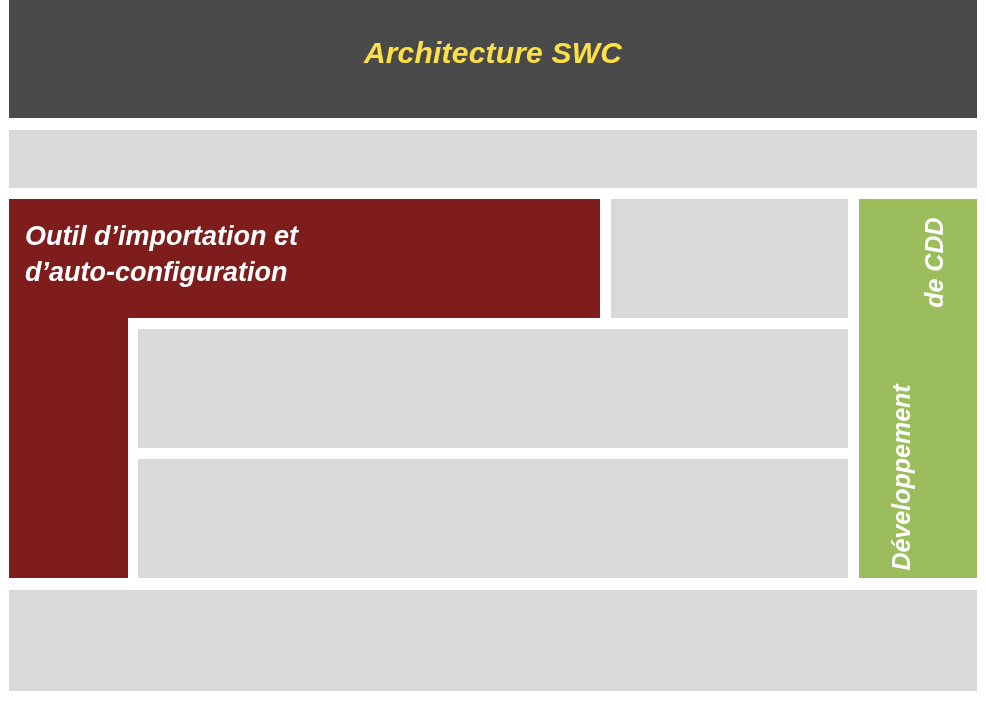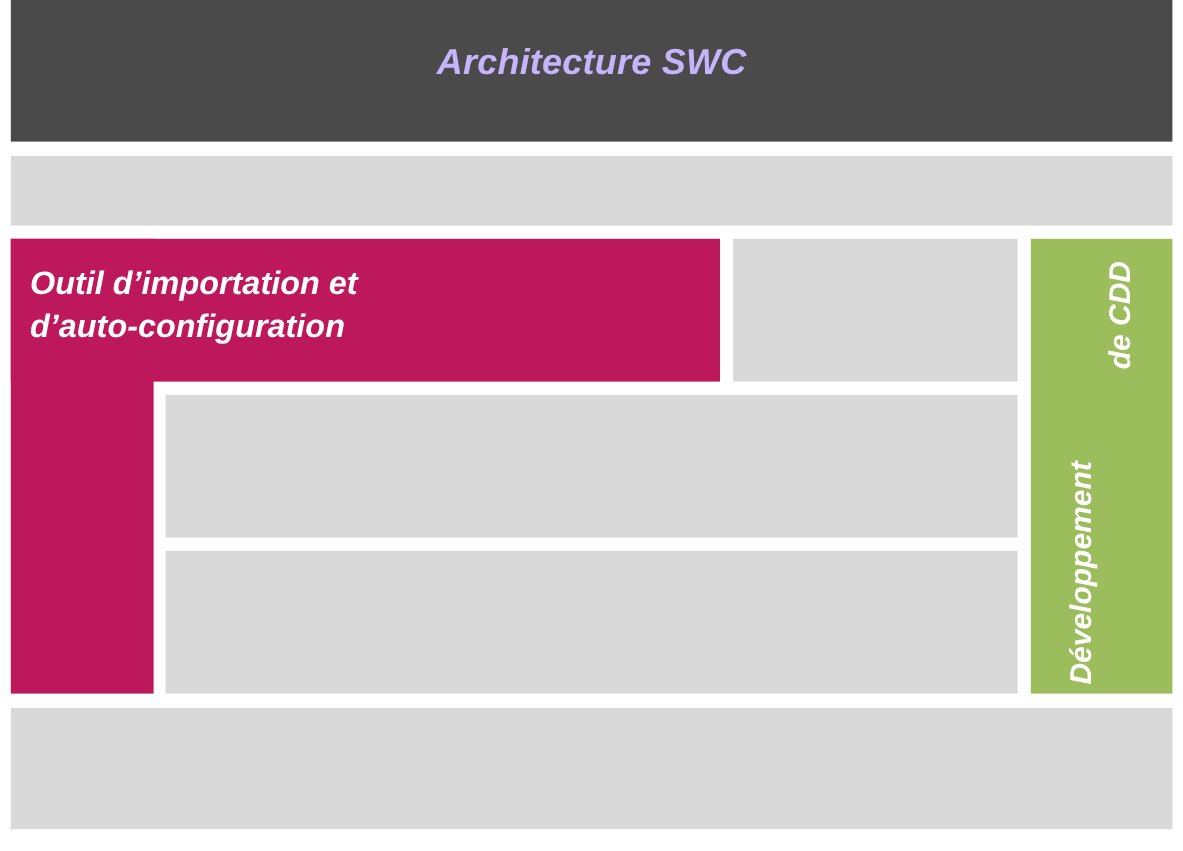--- a/index.html
+++ b/index.html
@@ -21,37 +21,37 @@
   }
 
   
   .block {
     position: absolute;
     box-sizing: border-box;
   }
 
   .block-gray   { background: #d9d9d9; }
   .block-dark   { background: #4a4a4a; }
-  .block-purple { background: #be185d; }
+  .block-purple { background: #7f1d1d; }
   .block-green  { background: #9cbd5c; }
 
   
   #header-bar {
     left: 9px;
     top: 0px;
     width: 968px;
     height: 118px;
   }
   #header-title {
     position: absolute;
     left: 0;
     right: 0;
     top: 36px;
     text-align: center;
-    color: #c4b5fd;
+    color: #fde047;
     font-size: 30px;
     font-weight: bold;
     font-style: italic;
     letter-spacing: 0.2px;
     line-height: 1.1;
     white-space: nowrap;
   }
 
   
   #top-strip {

